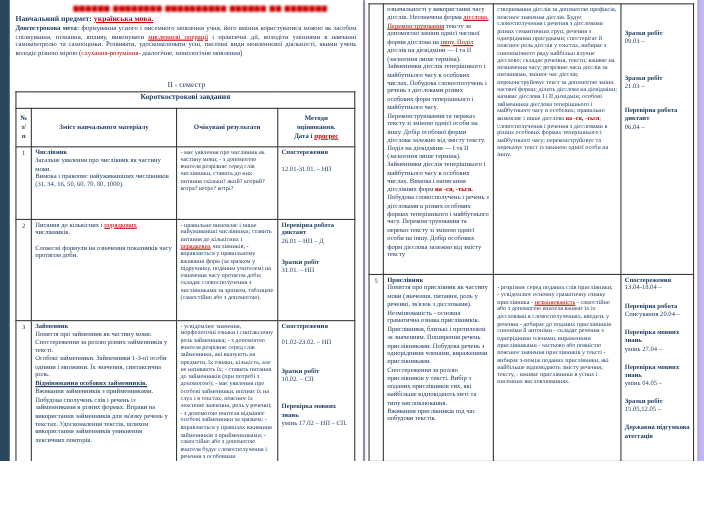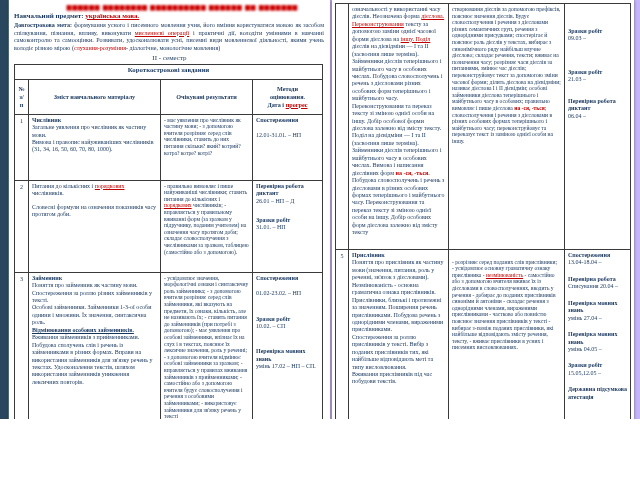--- a/index.html
+++ b/index.html
@@ -13,21 +13,21 @@
   .page-right{left:332px;width:302px}
   .bottom-bar{position:absolute;left:0;top:464px;width:640px;height:16px;
               background:linear-gradient(#e0a04a,#b3661a 45%,#8a4a12 80%,#4f2a06)}
 
   .censored{margin:3px 14px 0 40px;text-align:center;color:#cc0000;font-weight:bold;
             font-size:6px;letter-spacing:1px;filter:blur(1.1px)}
   .subject{margin:2px 0 0 5px;font-size:7px;font-weight:bold}
   .subject .val{color:#c00000;text-decoration:underline}
   .goal{margin:2px 6px 0 5px;font-size:6.1px;line-height:1.26;text-align:justify}
   .goal .lbl{font-weight:bold}
-  .sem{margin-top:1px;text-align:center;font-size:7px}
+  .sem{margin-top:19px;text-align:center;font-size:7px}
 
   table{border-collapse:collapse;table-layout:fixed;margin:2px 0 0 5px}
   td{border:1px solid #3a3a3a;vertical-align:top;padding:2px 3px;
      font-size:6px;line-height:1.24;color:#17365d;word-wrap:break-word}
   tr.banner td{font-weight:bold;text-align:center;font-size:6.8px;height:12px;padding:1px}
   tr.thead td{font-weight:bold;text-align:center;vertical-align:middle;font-size:6.2px;height:30px}
   td.num{padding:3px 0;text-align:center}
   td.res{font-size:5.6px;line-height:1.18}
   .sec-title{font-weight:bold}
   .mt{margin-top:6px}

